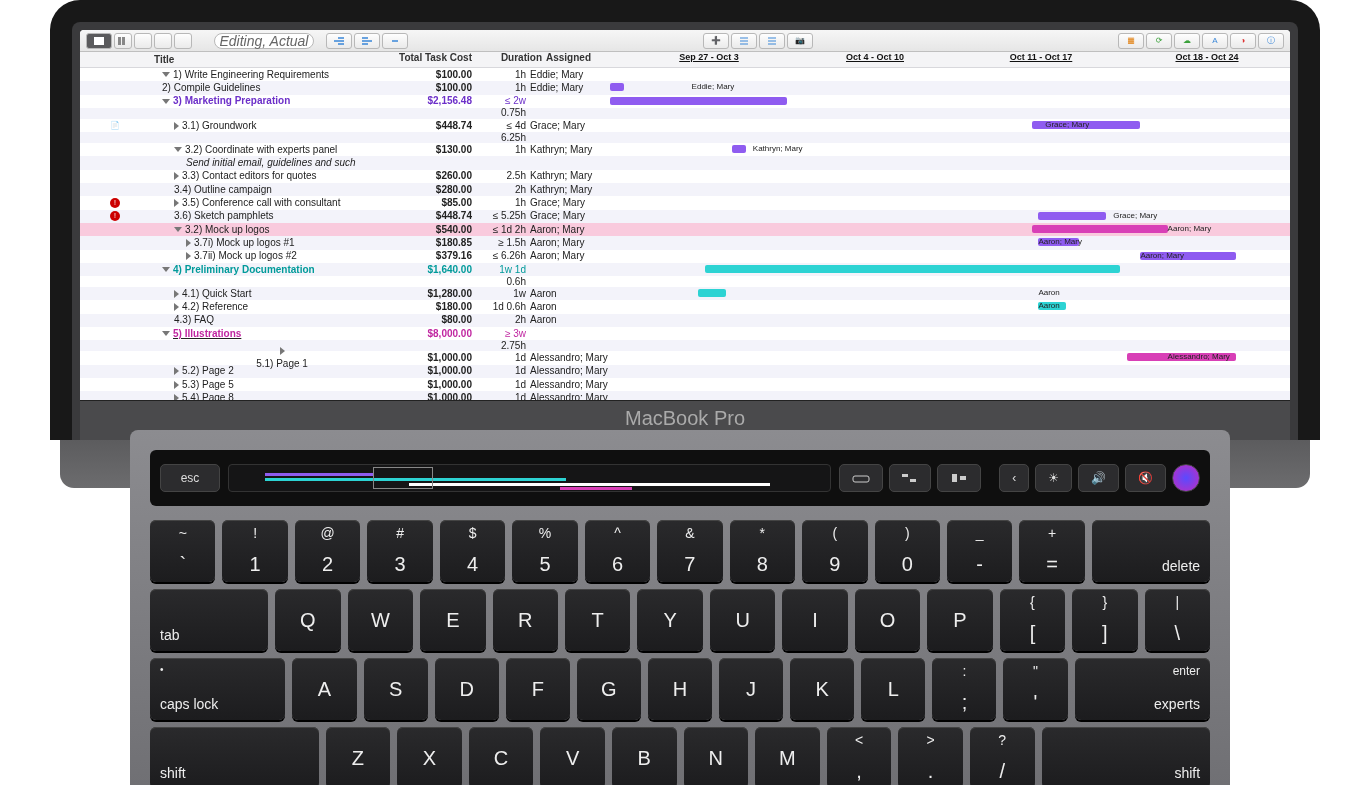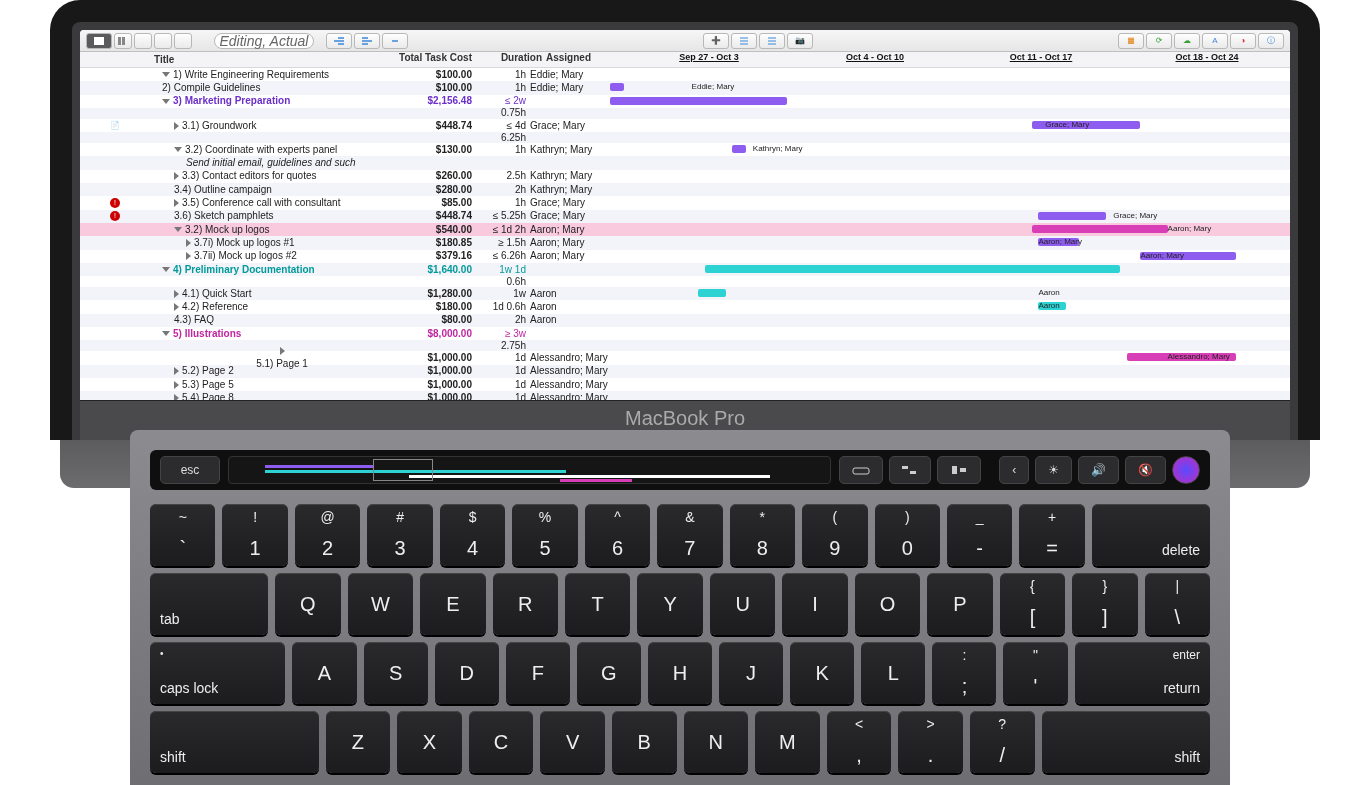--- a/index.html
+++ b/index.html
@@ -64,21 +64,21 @@
 
 
 .bar { position:absolute; height:8px; top:2px; border-radius:2px; }
 .bar-purple { background:#8f5cf0; }
 .bar-teal   { background:#2dd3d3; }
 .bar-magenta{ background:#d83fb6; }
 .bar-label { position:absolute; font-size:8px; top:0; white-space:nowrap; }
 
 
 .base { position:absolute; left:130px; top:430px; width:1100px; background:linear-gradient(#8c8c90,#6e6e72); border-radius:8px; padding:20px; }
-.touchbar { height: 40px; background:#0f0f0f; border-radius: 6px; display:flex; align-items:center; padding: 0 10px; gap:8px; margin-bottom:14px; }
+.touchbar { height: 56px; background:#0f0f0f; border-radius: 6px; display:flex; align-items:center; padding: 0 10px; gap:8px; margin-bottom:14px; }
 .touch-btn { height:28px; background:#2c2c2e; border:1px solid #444; border-radius:5px; display:flex; align-items:center; justify-content:center; color:#ddd; font-size:12px; padding:0 12px; }
 .touch-btn.esc { width:60px; }
 .touch-timeline { flex:1; height:28px; background:#151516; border-radius:4px; position:relative; border:1px solid #333; }
 .touch-timeline .tt-bar { position:absolute; height:3px; top:8px; }
 .touch-timeline .tt-sel { position:absolute; top:2px; bottom:2px; border:1px solid #888; }
 .touch-aux { display:flex; gap:6px; }
 
 
 .keys { display:flex; flex-direction:column; gap:7px; }
 .keyrow { display:flex; gap:7px; }
@@ -442,21 +442,21 @@
             <div class="c-title" style="padding-left: 24px;">
               <span>4.3)  FAQ</span>
             </div>
             <div class="c-cost">$80.00</div>
             <div class="c-dur">2h</div>
             <div class="c-asgn">Aaron</div>
             <div class="gantt"></div>
           </div>
           <div class="row">
             <div class="gutter"></div>
-            <div class="c-title" style="padding-left: 12px;">
+            <div class="c-title" style="padding-left: 12px; text-decoration: underline;">
               <span class="disclosure"></span>
               <span class="st-magenta" style="font-weight: 700;">5)  Illustrations</span>
             </div>
             <div class="c-cost st-magenta">$8,000.00</div>
             <div class="c-dur st-magenta">≥ 3w</div>
             <div class="c-asgn st-magenta"></div>
             <div class="gantt"></div>
           </div>
           <div class="row h11">
             <div class="gutter"></div>
@@ -656,21 +656,21 @@
         <div class="key ">
           <span class="top">:</span>
           <span class="bottom">;</span>
         </div>
         <div class="key ">
           <span class="top">"</span>
           <span class="bottom">'</span>
         </div>
         <div class="key label rt wide-1-8">
           <span style="position:absolute;top:6px;right:10px;font-size:12px">enter</span>
-          <span>return</span>
+          <span>experts</span>
         </div>
       </div>
       <div class="keyrow">
         <div class="key label wide-2-3">shift</div>
         <div class="key ">Z</div>
         <div class="key ">X</div>
         <div class="key ">C</div>
         <div class="key ">V</div>
         <div class="key ">B</div>
         <div class="key ">N</div>

